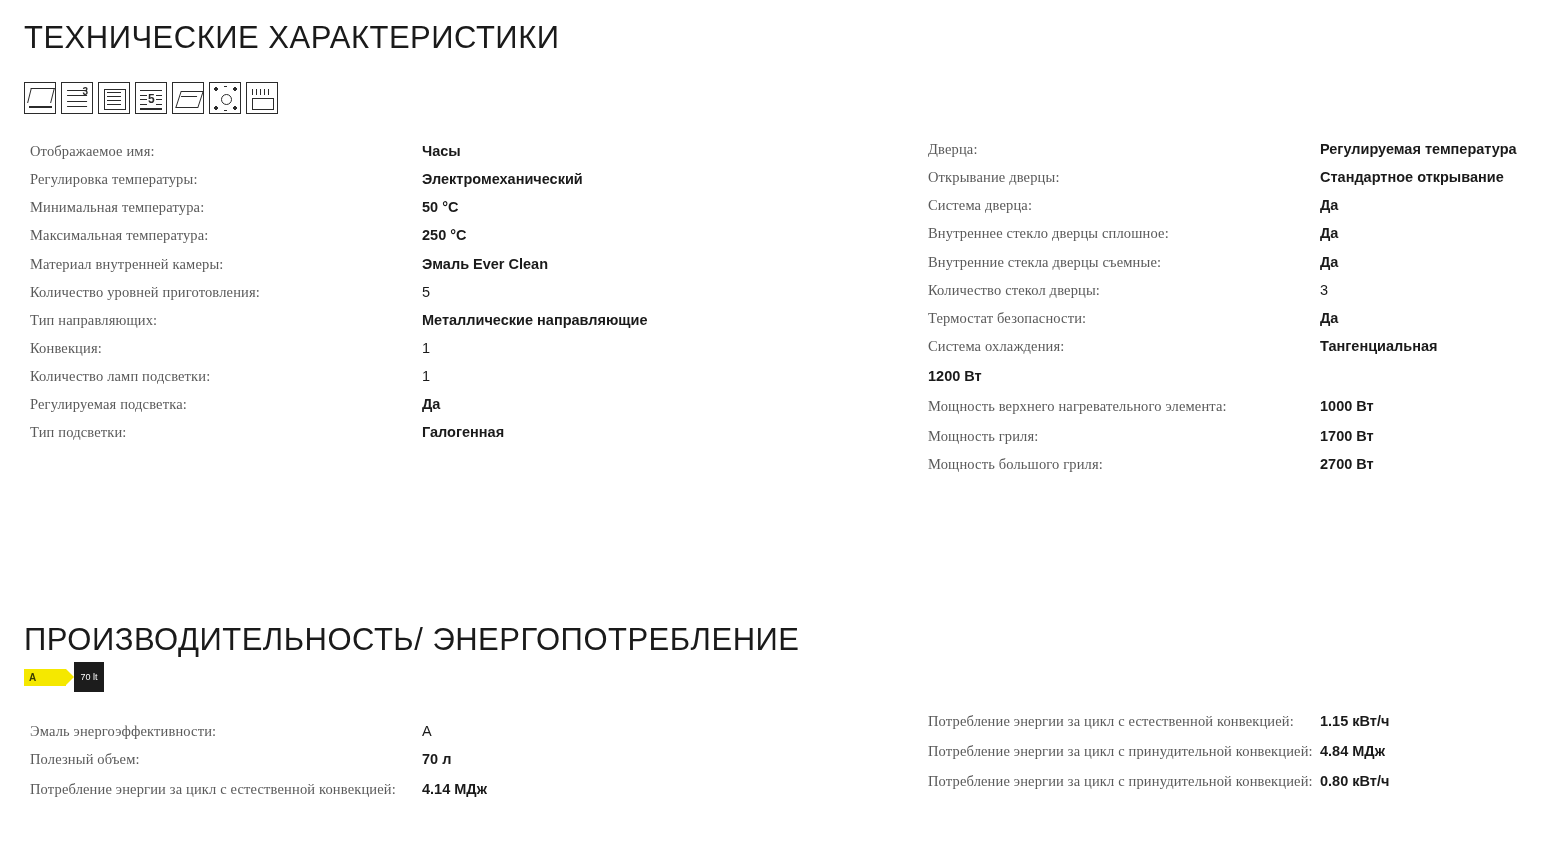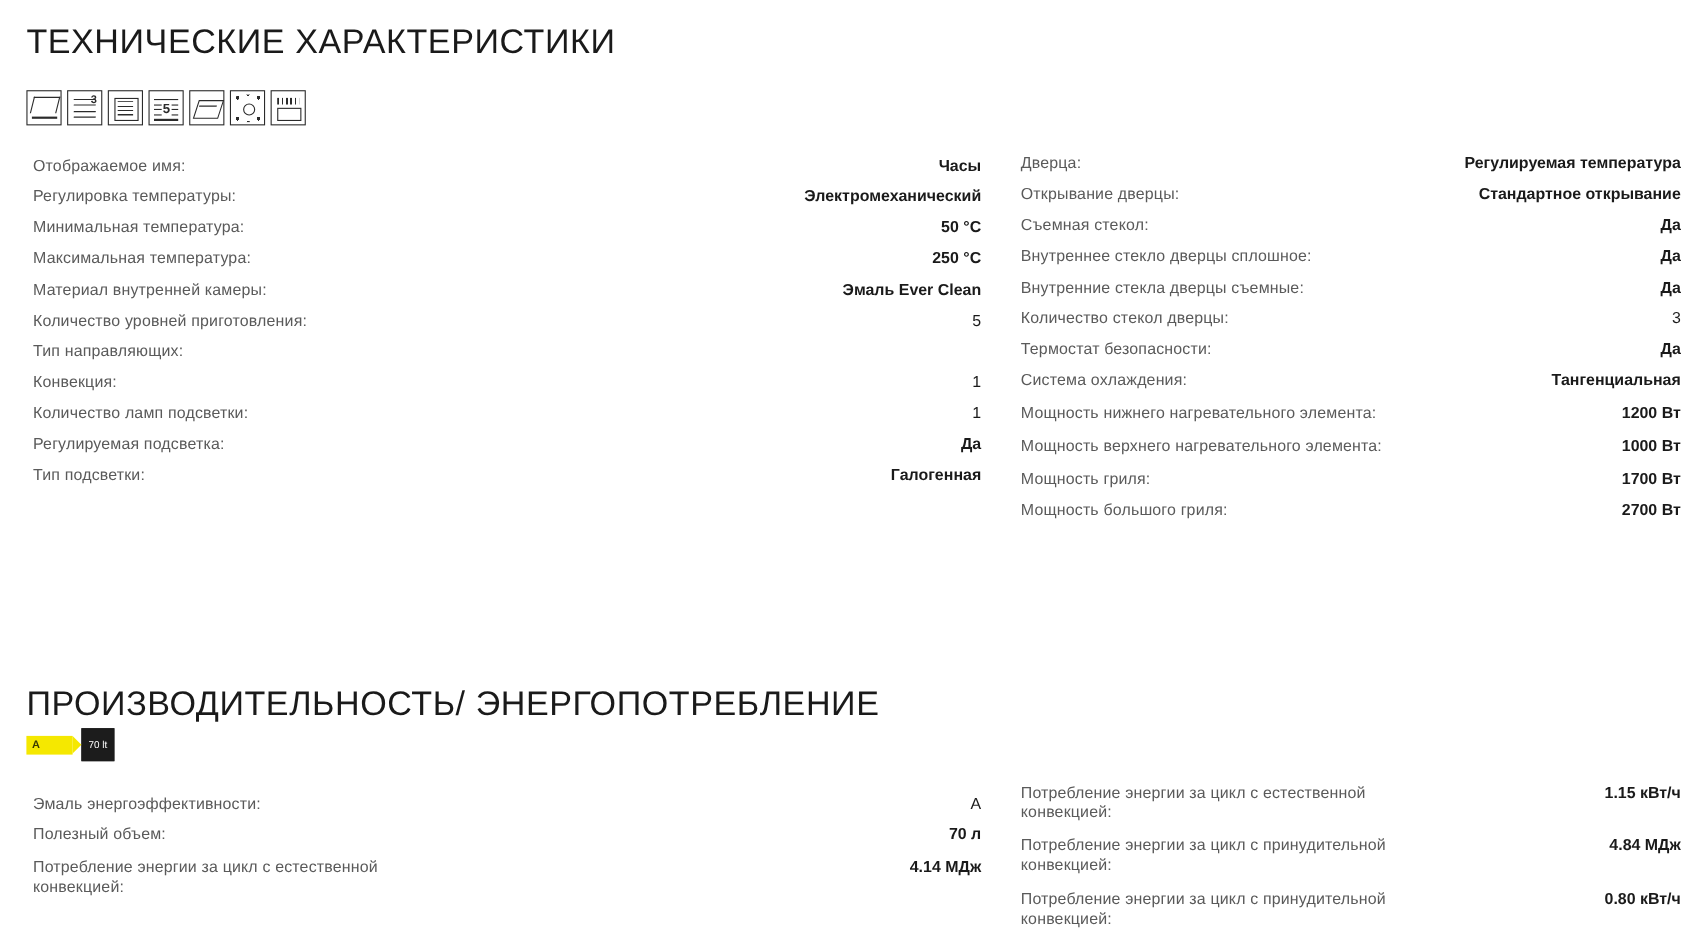--- a/index.html
+++ b/index.html
@@ -219,27 +219,27 @@
   .spec-row {
     display: flex;
     align-items: flex-start;
     margin-bottom: 10px;
   }
   .spec-label {
     font-size: 14.5px;
     color: #5a5a5a;
     letter-spacing: 0.15px;
     line-height: 1.25;
+    font-family: Liberation Serif, serif;
   }
   .spec-value {
     font-size: 14.5px;
     color: #1a1a1a;
     font-weight: 700;
     line-height: 1.25;
-    text-align: right;
   }
   .spec-value.plain {
     font-weight: 400;
   }
   
   #spec-col-left  { left: 30px;  top: 142px; width: 880px; }
   #spec-col-right { left: 928px; top: 140px; width: 600px; }
   #perf-col-left  { left: 30px;  top: 722px; width: 880px; }
   #perf-col-right { left: 928px; top: 712px; width: 600px; }
 
@@ -308,20 +308,21 @@
     <div class="spec-row">
       <span class="spec-label">Материал внутренней камеры:</span>
       <span class="spec-value">Эмаль Ever Clean</span>
     </div>
     <div class="spec-row">
       <span class="spec-label">Количество уровней приготовления:</span>
       <span class="spec-value plain">5</span>
     </div>
     <div class="spec-row">
       <span class="spec-label">Тип направляющих:</span>
+      <span class="spec-value">Металлические направляющие</span>
     </div>
     <div class="spec-row">
       <span class="spec-label">Конвекция:</span>
       <span class="spec-value plain">1</span>
     </div>
     <div class="spec-row">
       <span class="spec-label">Количество ламп подсветки:</span>
       <span class="spec-value plain">1</span>
     </div>
     <div class="spec-row">
@@ -337,21 +338,21 @@
   <div class="col" id="spec-col-right">
     <div class="spec-row">
       <span class="spec-label">Дверца:</span>
       <span class="spec-value">Регулируемая температура</span>
     </div>
     <div class="spec-row">
       <span class="spec-label">Открывание дверцы:</span>
       <span class="spec-value">Стандартное открывание</span>
     </div>
     <div class="spec-row">
-      <span class="spec-label">Съемная стекол:</span>
+      <span class="spec-label">Система дверца:</span>
       <span class="spec-value">Да</span>
     </div>
     <div class="spec-row">
       <span class="spec-label">Внутреннее стекло дверцы сплошное:</span>
       <span class="spec-value">Да</span>
     </div>
     <div class="spec-row">
       <span class="spec-label">Внутренние стекла дверцы съемные:</span>
       <span class="spec-value">Да</span>
     </div>
@@ -361,21 +362,20 @@
     </div>
     <div class="spec-row">
       <span class="spec-label">Термостат безопасности:</span>
       <span class="spec-value">Да</span>
     </div>
     <div class="spec-row tall">
       <span class="spec-label">Система охлаждения:</span>
       <span class="spec-value">Тангенциальная</span>
     </div>
     <div class="spec-row tall">
-      <span class="spec-label">Мощность нижнего нагревательного элемента:</span>
       <span class="spec-value">1200 Вт</span>
     </div>
     <div class="spec-row tall">
       <span class="spec-label">Мощность верхнего нагревательного элемента:</span>
       <span class="spec-value">1000 Вт</span>
     </div>
     <div class="spec-row">
       <span class="spec-label">Мощность гриля:</span>
       <span class="spec-value">1700 Вт</span>
     </div>

